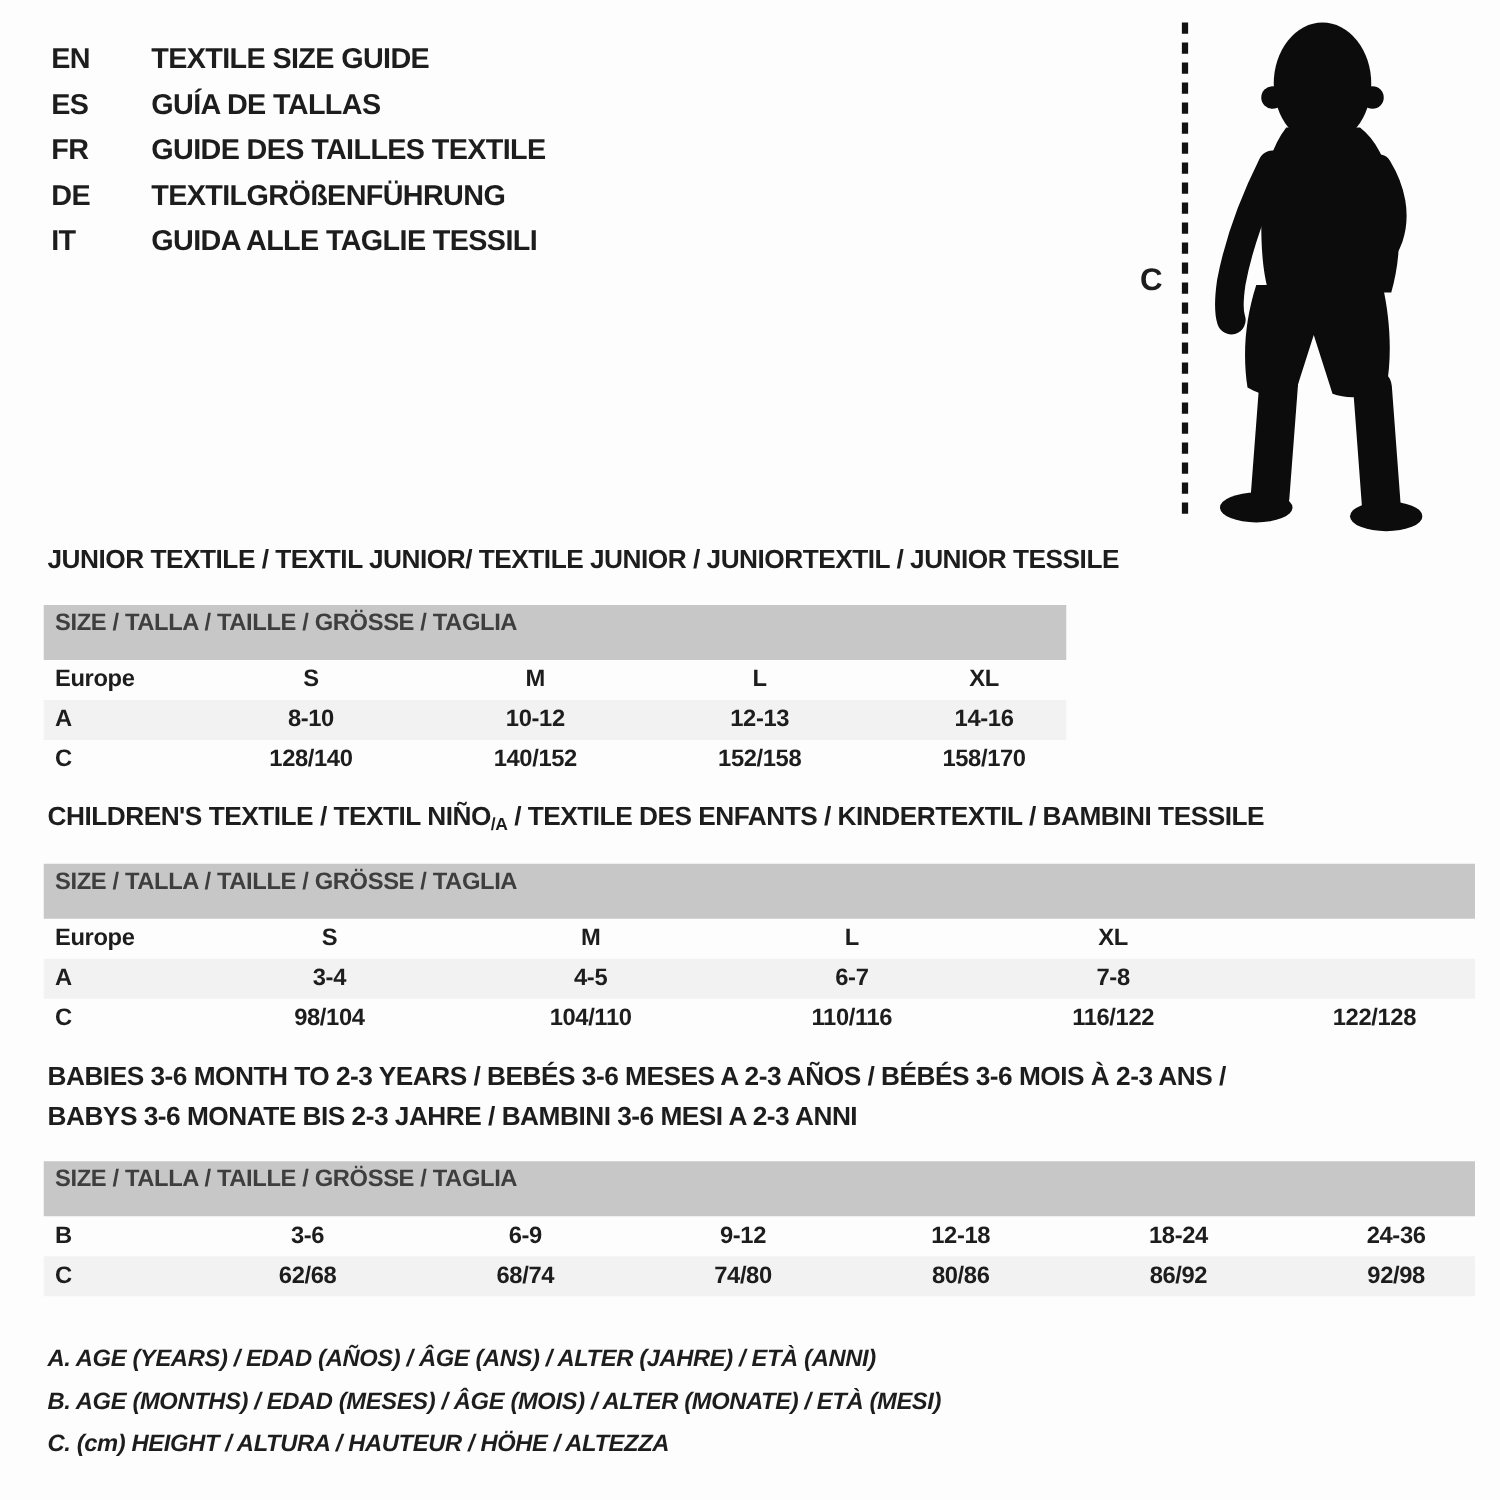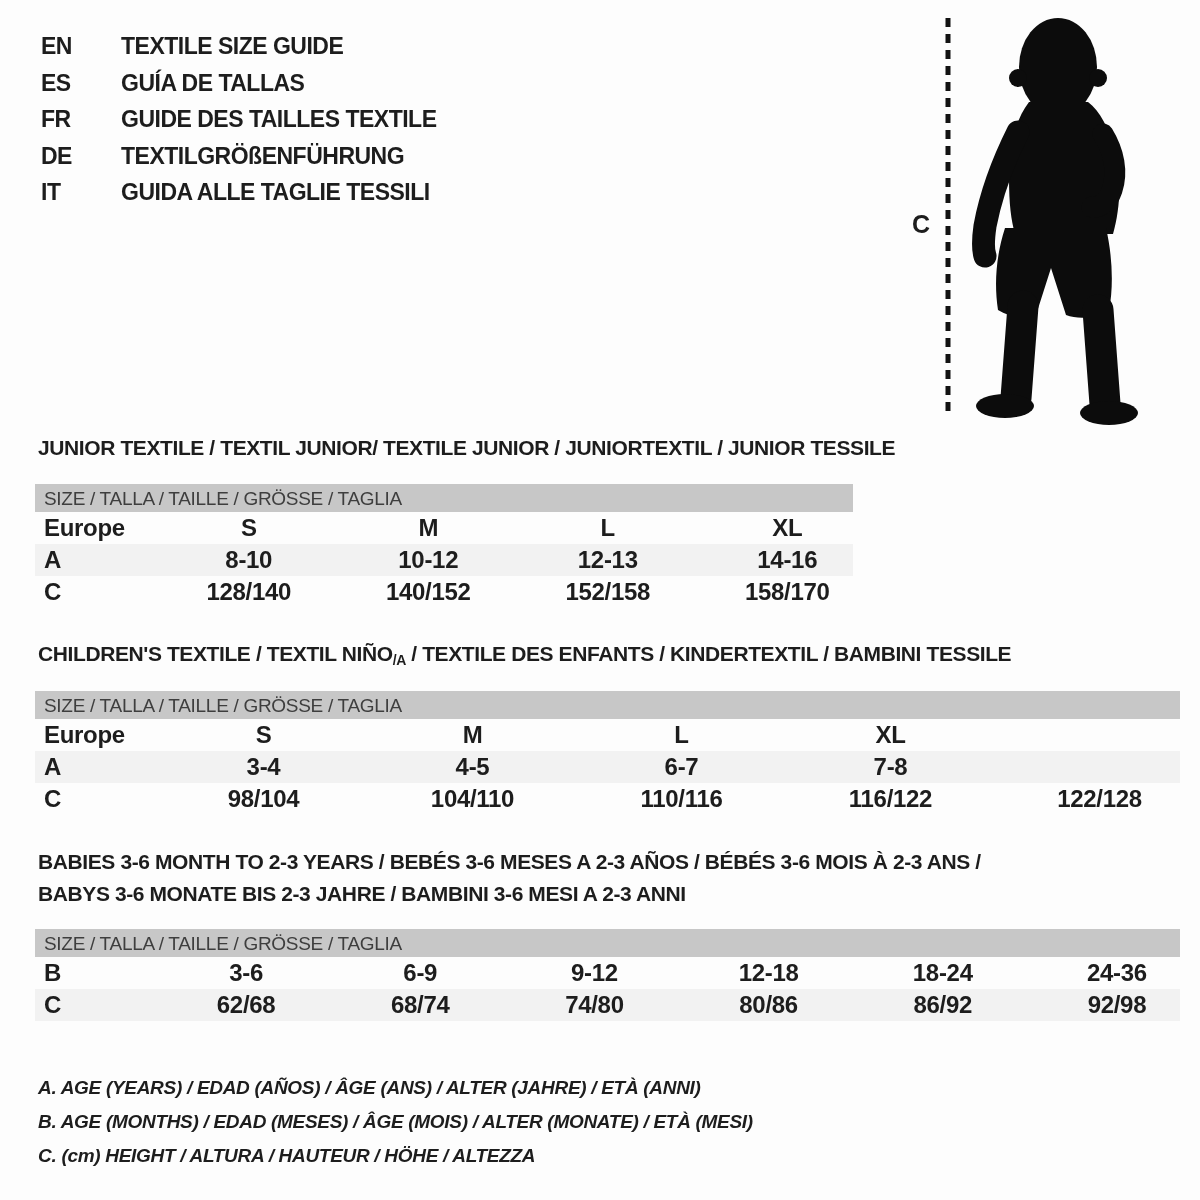--- a/index.html
+++ b/index.html
@@ -19,23 +19,23 @@
   
   .measure-line{position:absolute;left:943px;top:16px;}
   .measure-label{position:absolute;left:912px;top:210px;font-size:25px;font-weight:700;}
   .silhouette{position:absolute;left:963px;top:14px;}
   
   .section-heading{position:absolute;left:38px;font-size:21px;font-weight:700;letter-spacing:-0.4px;white-space:nowrap;}
   .section-heading .sub{font-size:14px;vertical-align:-4px;font-weight:700;}
   .heading-2line{line-height:32px;}
   
   .size-table{position:absolute;left:35px;}
-  .size-bar{height:28px;line-height:29px;background:var(--bar-bg);color:var(--bar-text);
-    font-size:19px;font-weight:400;letter-spacing:-0.3px;padding-left:9px;}
-  .trow{display:grid;height:32px;line-height:32px;font-size:24px;font-weight:700;letter-spacing:-0.3px;gap:48px;}
+  .size-bar{height:44px;line-height:29px;background:var(--bar-bg);color:var(--bar-text);
+    font-size:19px;font-weight:700;letter-spacing:-0.3px;padding-left:9px;}
+  .trow{display:grid;height:32px;line-height:32px;font-size:19px;font-weight:700;letter-spacing:-0.3px;gap:48px;}
   .trow.alt{background:var(--row-alt);}
   .cell{text-align:center;overflow:hidden;}
   .cell.rowlabel{text-align:left;padding-left:9px;}
   .junior-table{width:818px;}
   .junior-table .trow{grid-template-columns:100px repeat(4,1fr);}
   .children-table{width:1145px;}
   .children-table .trow{grid-template-columns:100px repeat(5,1fr);}
   .babies-table{width:1145px;}
   .babies-table .trow{grid-template-columns:100px repeat(6,1fr);}
   

